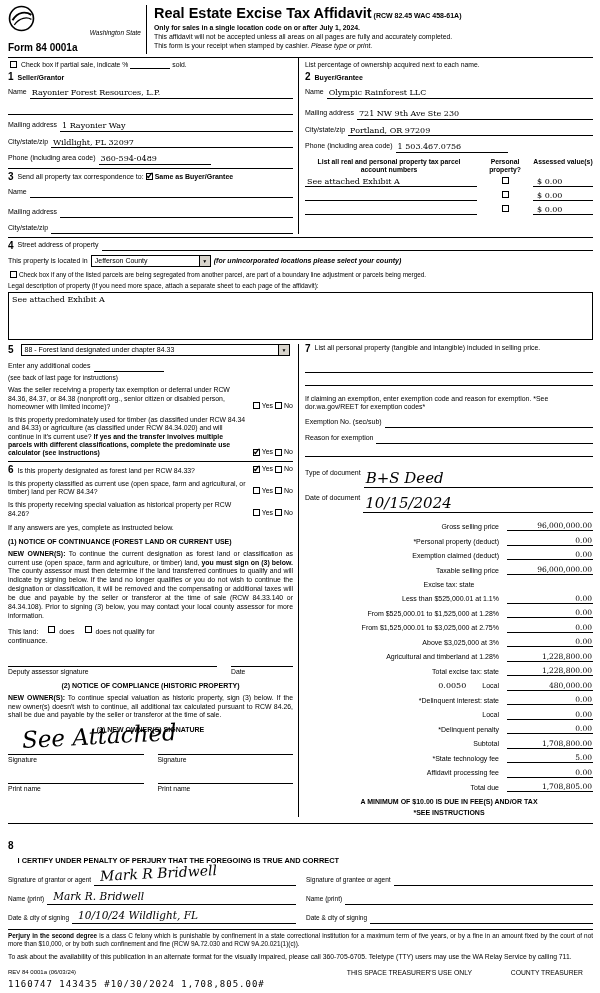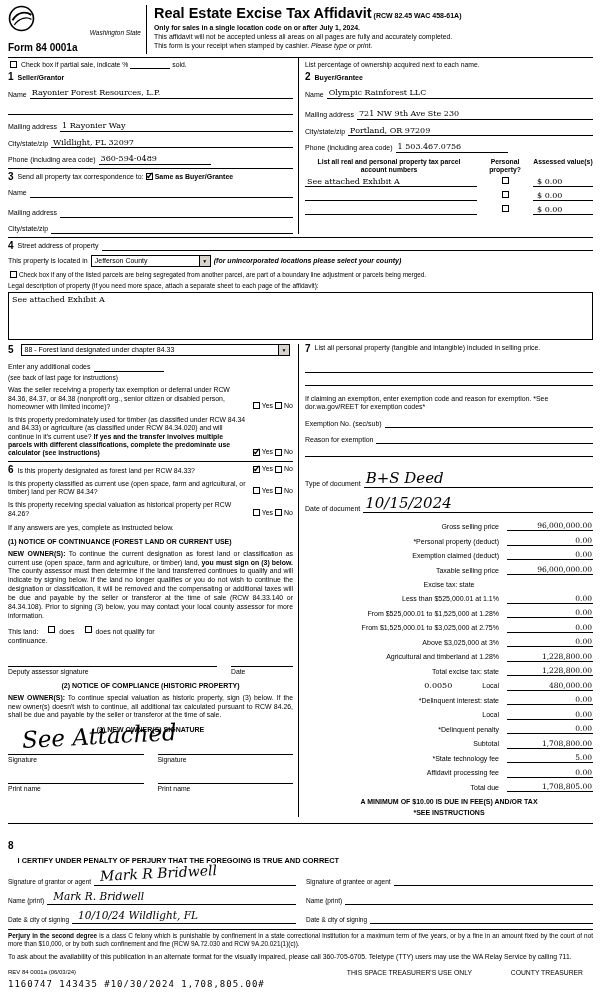--- a/index.html
+++ b/index.html
@@ -27,21 +27,21 @@
   .form-title { font-size:14.5px; font-weight:bold; }
   .title-ref { font-size:7px; font-weight:bold; }
   .hnote { font-size:6.9px; line-height:1.3; }
 
   
   .twocol { display:flex; }
   .colL { width:290px; flex:none; padding-right:5px; }
   .colR { flex:1; border-left:1px solid #000; padding-left:6px; }
   .hr { border-top:1px solid #000; margin-top:3px; }
   .secnum { font-size:10px; font-weight:bold; margin-right:4px; line-height:1; }
-  .frow { display:flex; align-items:flex-end; margin-top:6px; }
+  .frow { display:flex; align-items:flex-start; margin-top:6px; }
   .flabel { white-space:nowrap; margin-right:3px; }
   .fill { flex:1; border-bottom:1px solid #000; min-height:10px; position:relative; padding:0 2px; }
   .fill.short { flex:0 0 112px; }
   .fill.w40 { flex:0 0 40px; min-height:8px; }
   .fill.w70 { flex:0 0 70px; }
   .val { font-family:"DejaVu Serif", serif; font-size:8px; }
   .hand { font-family:"DejaVu Serif", serif; font-style:italic; font-size:15px; }
   .cb { display:inline-block; width:7px; height:7px; border:1px solid #000; flex:none; position:relative; background:#fff; margin:0 2px 1px 2px; }
   .cb.checked::after { content:"\2713"; position:absolute; left:-1px; top:-4px; font-size:10px; font-weight:bold; }
   .dd { display:inline-flex; align-items:stretch; border:1px solid #000; height:12px; background:#fff; margin:0 3px; }
@@ -80,21 +80,21 @@
   .w60c { flex:0 0 62px; }
   .sec6-h { margin-top:6px; font-size:7px; }
   .newowner { position:relative; margin-top:10px; }
   .siggrid { display:grid; grid-template-columns:1fr 1fr; column-gap:14px; row-gap:10px; }
   .script-xl { position:absolute; left:14px; top:-22px; font-family:"DejaVu Serif", serif; font-style:italic; font-size:23px; transform:rotate(-3deg); white-space:nowrap; z-index:2; }
 
   
   .mrow { display:flex; justify-content:flex-end; align-items:flex-end; margin-top:4.5px; font-size:7px; }
   .mlabel { white-space:nowrap; }
   .mval { flex:none; width:86px; margin-left:8px; border-bottom:1px solid #000; text-align:right; font-family:"DejaVu Serif", serif; font-size:7.5px; padding:0 1px; min-height:9px; }
-  .mrate { margin-right:30px; }
+  .mrate { margin-right:16px; }
   .excise-head { text-align:center; margin-top:6px; font-size:7px; }
   .blankline { border-bottom:1px solid #000; height:13px; }
   .note7 { font-size:6.9px; margin-top:9px; line-height:1.3; }
   .mindue { font-weight:bold; text-align:center; font-size:7px; margin-top:6px; }
 
   
   .sec8 { border-top:1px solid #000; margin-top:6px; padding-top:2px; }
   .sec8-head { display:flex; align-items:center; }
   .certify { font-weight:bold; font-size:7.4px;margin-top:31px; }
   .sec8-grid { display:flex; }

